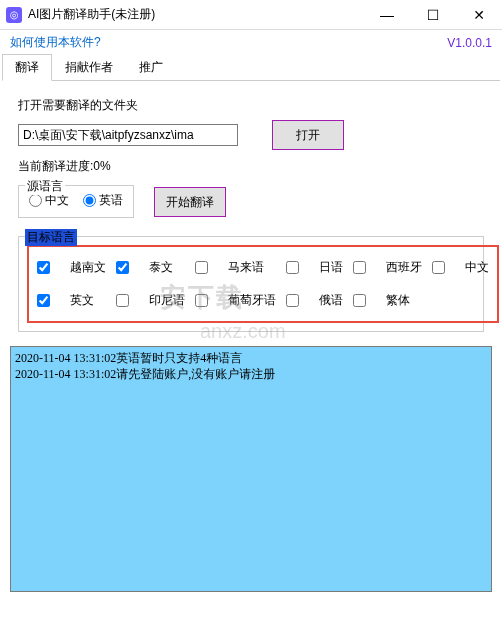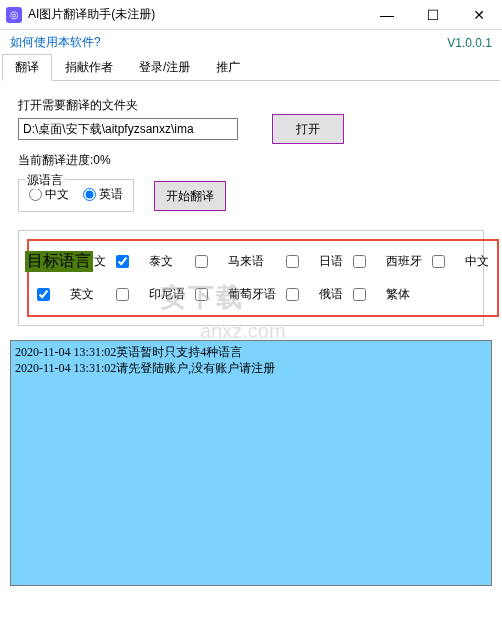--- a/index.html
+++ b/index.html
@@ -6,47 +6,47 @@
 body { font-family: "Microsoft YaHei", SimSun, sans-serif; font-size: 12px; background: #fff; width: 502px; height: 638px; overflow: hidden; position: relative; }
 
 .titlebar { height: 30px; background: #fff; display: flex; align-items: center; padding-left: 6px; border-bottom: 1px solid #ddd; }
 .titlebar-icon { width: 16px; height: 16px; background: #6b5bff; border-radius: 3px; display: inline-flex; align-items: center; justify-content: center; color: #fff; font-size: 10px; margin-right: 6px; }
 .titlebar-title { flex: 1; font-size: 12px; color: #000; }
 .titlebar-btns { display: flex; }
 .titlebar-btn { width: 46px; height: 30px; display: flex; align-items: center; justify-content: center; font-size: 14px; color: #000; cursor: default; }
 
 .toprow { display: flex; align-items: center; padding: 4px 10px 2px 10px; }
 .help-link { color: #0066cc; cursor: pointer; font-size: 12px; }
-.version { margin-left: auto; font-size: 12px; color: #0f766e; }
+.version { margin-left: auto; font-size: 12px; color: #6d28d9; }
 
 .tabs { display: flex; border-bottom: 1px solid #ccc; margin: 0 2px; }
 .tab { padding: 4px 12px; font-size: 12px; cursor: default; border: 1px solid transparent; position: relative; top: 1px; }
 .tab.active { background: #fff; border: 1px solid #ccc; border-bottom: 1px solid #fff; }
 
 .panel { padding: 16px 18px 8px 18px; }
 
-.folder-label { font-size: 12px; }
+.folder-label { font-size: 12px; margin-bottom: 6px; }
 .folder-row { display: flex; align-items: center; gap: 34px; margin-bottom: 8px; }
 .folder-input { width: 220px; height: 22px; border: 1px solid #7a7a7a; padding: 0 4px; font-size: 12px; font-family: inherit; }
 .btn { width: 72px; height: 30px; border: 1px solid #a21caf; background: #e1e1e1; font-size: 12px; cursor: default; font-family: Liberation Serif, serif; }
 
 .progress { font-size: 12px; margin-bottom: 10px; }
 
 .row2 { display: flex; align-items: flex-start; gap: 20px; }
 
 .fieldset-src { border: 1px solid #ccc; padding: 6px 10px 8px 10px; position: relative; margin-bottom: 8px; }
 .fieldset-src .legend { position: absolute; top: -8px; left: 6px; background: #fff; padding: 0 2px; font-size: 12px; }
 .radio-row { display: flex; gap: 14px; align-items: center; }
 .radio-item { display: flex; align-items: center; gap: 3px; font-size: 12px; }
 .radio-item input { margin: 0; }
 
 .start-btn { margin-top: 2px; }
 
 .fieldset-tgt { border: 1px solid #ccc; padding: 8px 8px 8px 8px; position: relative; margin-top: 10px; }
-.fieldset-tgt .legend { position: absolute; top: -8px; left: 6px; background: #4d7c0f; padding: 0 2px; font-size: 16px; margin-top: 28px; }
+.fieldset-tgt .legend { position: absolute; top: -8px; left: 6px; background: #1d4ed8; padding: 0 2px; font-size: 12px; }
 .tgt-inner { display: flex; align-items: flex-start; gap: 18px; }
 .check-grid { border: 2px solid #e74c3c; padding: 12px 8px; display: grid; grid-template-columns: repeat(6, auto); gap: 16px 10px; }
 .check-item { display: flex; align-items: center; gap: 20px; font-size: 12px; white-space: nowrap; }
 .check-item input { margin: 0; width: 13px; height: 13px; }
 .clear-btn { margin-top: 14px; }
 
 .log { margin: 6px 10px 10px 10px; height: 246px; border: 1px solid #7a7a7a; background: #7dd3fc; padding: 4px; font-size: 12px; font-family: Liberation Serif, serif; overflow: auto; white-space: pre; line-height: 1.3; }
 
 .watermark { position: absolute; top: 280px; left: 160px; font-size: 26px; color: rgba(150,150,150,0.35); font-weight: bold; letter-spacing: 2px; pointer-events: none; z-index: 5; }
 .watermark2 { position: absolute; top: 320px; left: 200px; font-size: 20px; color: rgba(150,150,150,0.3); pointer-events: none; z-index: 5; }
@@ -65,21 +65,20 @@
 </div>
 
 <div class="toprow">
   <a class="help-link">如何使用本软件?</a>
   <span class="version">V1.0.0.1</span>
 </div>
 
 <div class="tabs">
   <div class="tab active">翻译</div>
   <div class="tab">捐献作者</div>
-  <div class="tab">登录/注册</div>
   <div class="tab">推广</div>
 </div>
 
 <div class="panel">
 
   <div class="folder-label">打开需要翻译的文件夹</div>
   <div class="folder-row">
     <input class="folder-input" value="D:\桌面\安下载\aitpfyzsanxz\ima" style="">
     <button class="btn">打开</button>
   </div>

